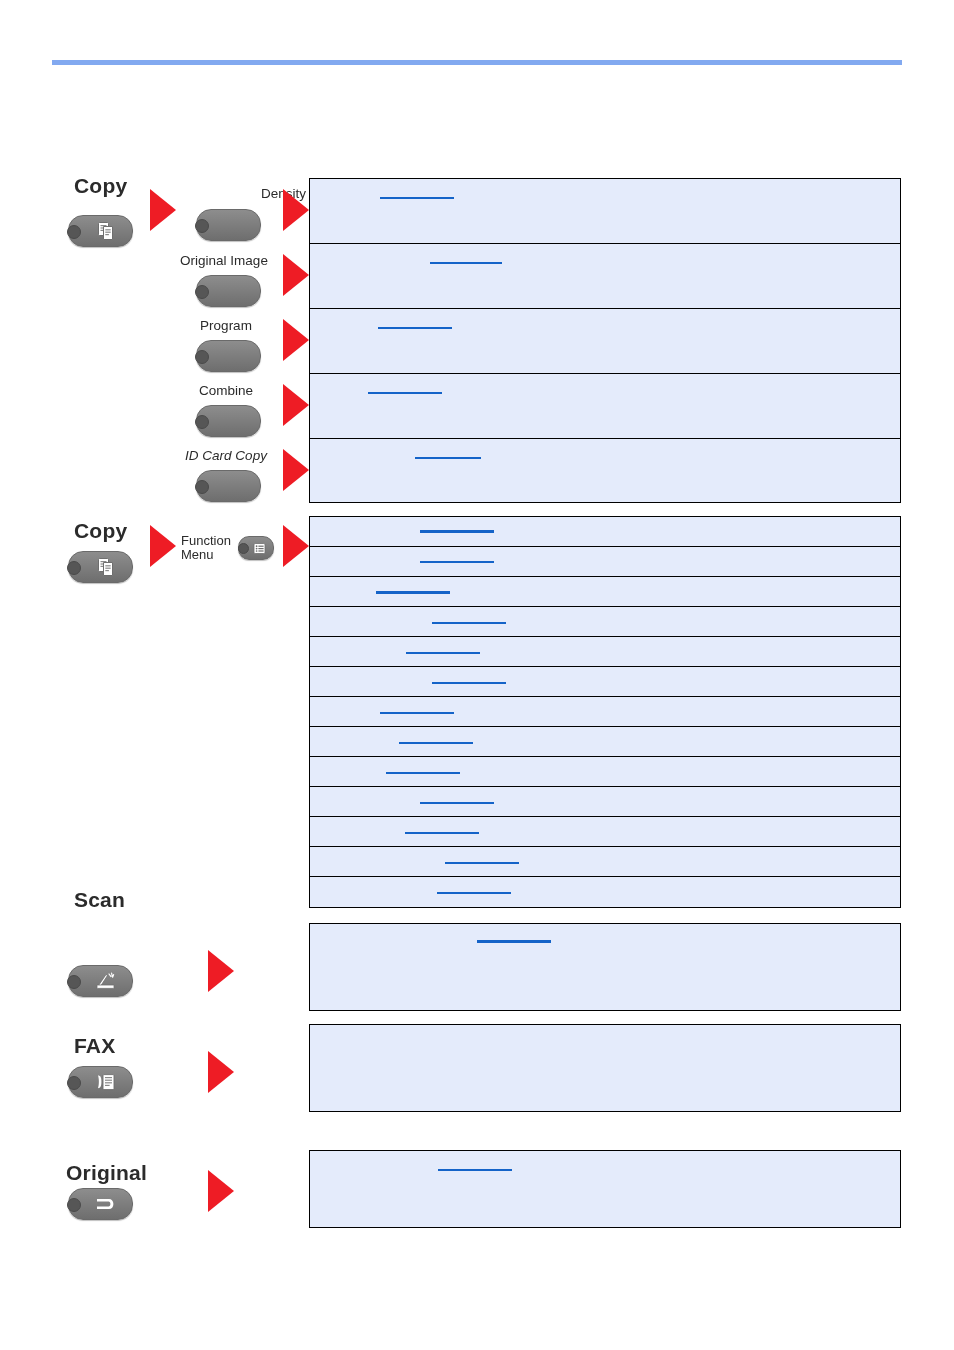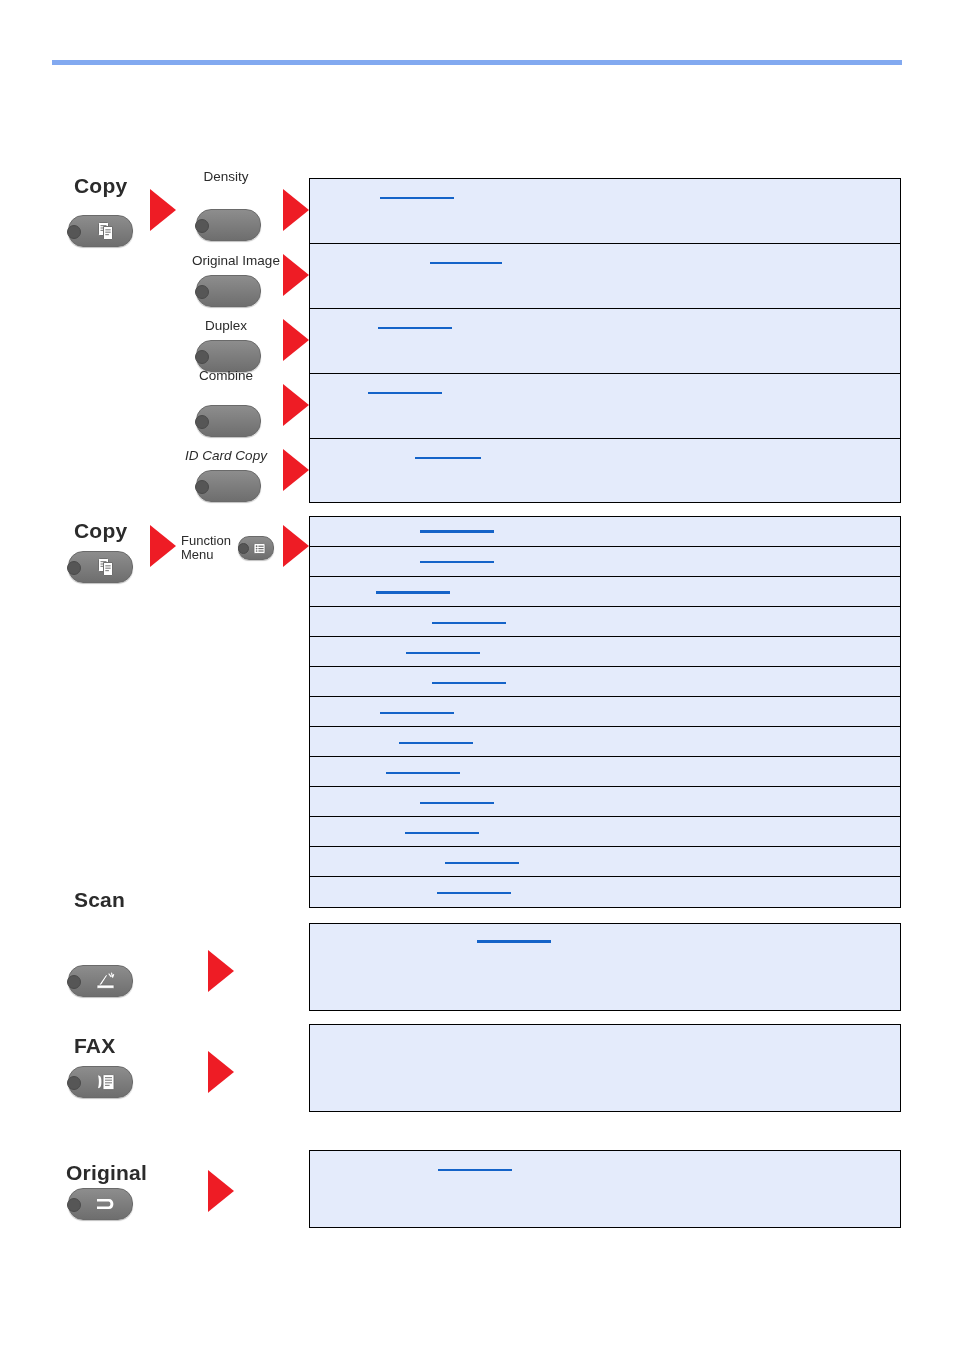--- a/index.html
+++ b/index.html
@@ -95,39 +95,39 @@
         <rect x="5.5" y="9.8" width="4" height="1.2" fill="#8a8a8a"></rect>
         <path d="M8.5 6.5 h9 v13 h-9 z" fill="#ffffff" stroke="#6e6e6e" stroke-width="1"></path>
         <rect x="10.3" y="9.2" width="5.4" height="1.2" fill="#8a8a8a"></rect>
         <rect x="10.3" y="11.6" width="5.4" height="1.2" fill="#8a8a8a"></rect>
         <rect x="10.3" y="14" width="3.6" height="1.2" fill="#8a8a8a"></rect>
       </svg>
     </span>
   </div>
   <div class="arrow" style="left:150px;top:189px;"></div>
 
-  <div class="fn-label" style="left:146px;top:169px;width:160px;">Density</div>
+  <div class="fn-label" style="left:146px;top:186px;width:160px;text-align:right;">Density</div>
   <div class="hardkey" style="left:196px;top:209px;">
     <span class="led"></span>
   </div>
   <div class="arrow" style="left:283px;top:189px;"></div>
 
-  <div class="fn-label" style="left:156px;top:253px;width:160px;">Original Image</div>
+  <div class="fn-label" style="left:144px;top:253px;width:160px;">Original Image</div>
   <div class="hardkey" style="left:196px;top:275px;">
     <span class="led"></span>
   </div>
   <div class="arrow" style="left:283px;top:254px;"></div>
 
-  <div class="fn-label" style="left:146px;top:318px;width:160px;">Duplex</div>
+  <div class="fn-label" style="left:146px;top:318px;width:160px;">Program</div>
   <div class="hardkey" style="left:196px;top:340px;">
     <span class="led"></span>
   </div>
   <div class="arrow" style="left:283px;top:319px;"></div>
 
-  <div class="fn-label" style="left:146px;top:368px;width:160px;">Combine</div>
+  <div class="fn-label" style="left:146px;top:383px;width:160px;">Combine</div>
   <div class="hardkey" style="left:196px;top:405px;">
     <span class="led"></span>
   </div>
   <div class="arrow" style="left:283px;top:384px;"></div>
 
   <div class="fn-label" style="left:146px;top:448px;width:160px;font-style:italic;">ID Card Copy</div>
   <div class="hardkey" style="left:196px;top:470px;">
     <span class="led"></span>
   </div>
   <div class="arrow" style="left:283px;top:449px;"></div>

